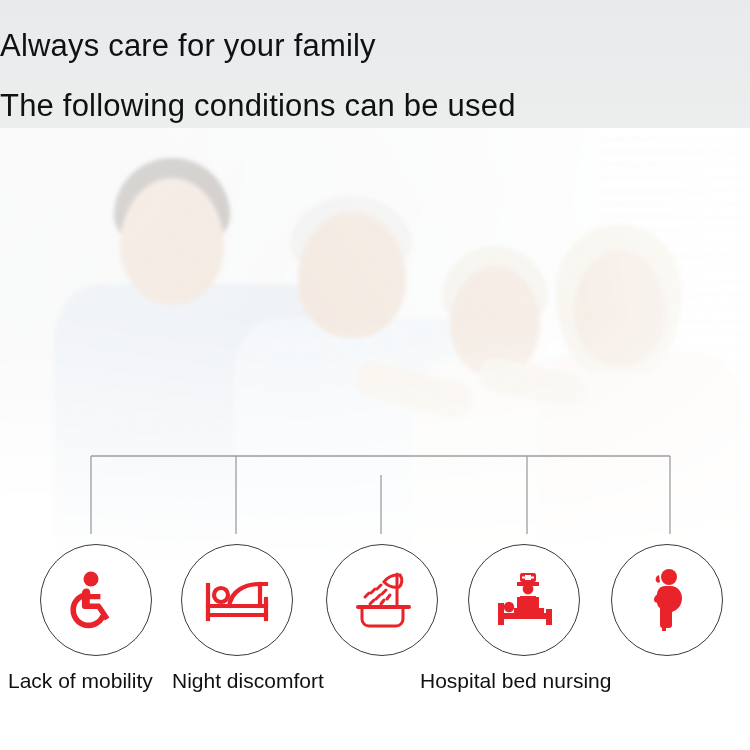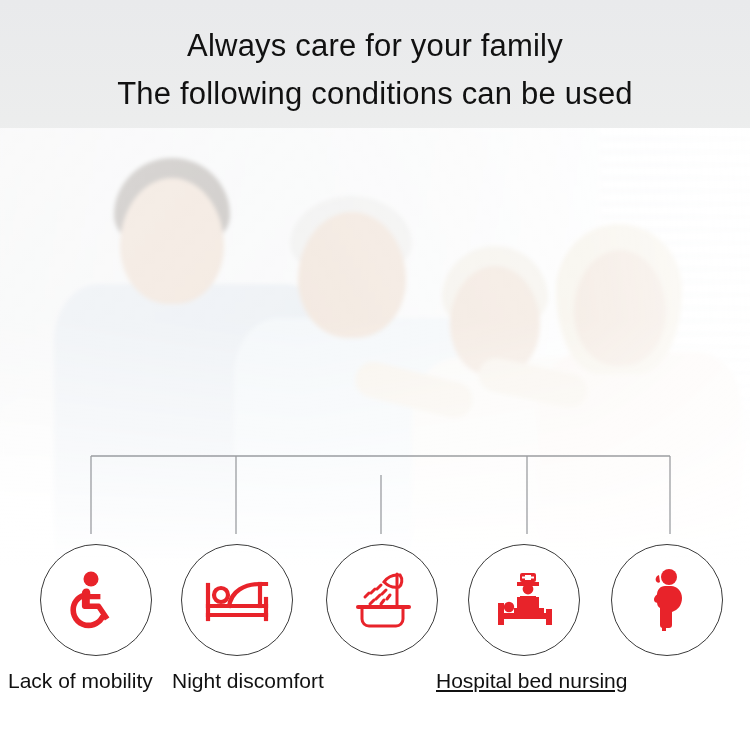--- a/index.html
+++ b/index.html
@@ -106,25 +106,25 @@
       linear-gradient(180deg, rgba(255,255,255,0.62) 0%, rgba(255,255,255,0.58) 45%, rgba(255,255,255,0.80) 78%, rgba(255,255,255,0.97) 100%),
       linear-gradient(90deg, rgba(255,255,255,0.42) 0%, rgba(255,255,255,0.30) 40%, rgba(255,255,255,0.46) 78%, rgba(255,255,255,0.72) 100%);
   }
   .photo-blur { position: absolute; inset: 0; backdrop-filter: blur(2px); }
 
   
   .headline {
     position: absolute;
     left: 0; top: 24px;
     width: 750px;
-    text-align: center;
+    text-align: left;
     color: #111111;
   }
   .headline .l1 { font-size: 31px; line-height: 44px; letter-spacing: .2px; }
-  .headline .l2 { font-size: 31px; line-height: 44px; letter-spacing: .2px; margin-top: 4px; }
+  .headline .l2 { font-size: 31px; line-height: 44px; letter-spacing: .2px; margin-top: 16px; }
 
   
   .connector { position: absolute; left: 0; top: 440px; width: 750px; height: 110px; }
 
   
   .circles { position: absolute; left: 0; top: 540px; width: 750px; height: 120px; }
   .circle {
     position: absolute;
     width: 112px; height: 112px;
     border-radius: 50%;
@@ -280,15 +280,15 @@
             <path d="M20 54 h4 v9 h-4z"></path>
           </g>
         </svg>
       </span>
     </div>
 
   </div>
 
   <div class="caption" style="left:8px;   top:668px;">Lack of mobility</div>
   <div class="caption" style="left:172px; top:668px;">Night discomfort</div>
-  <div class="caption" style="left:436px; top:668px;text-decoration:underline;">Hospital bed nursing</div>
+  <div class="caption" style="left:420px; top:668px;">Hospital bed nursing</div>
 
 </div>
 
 </body></html>

